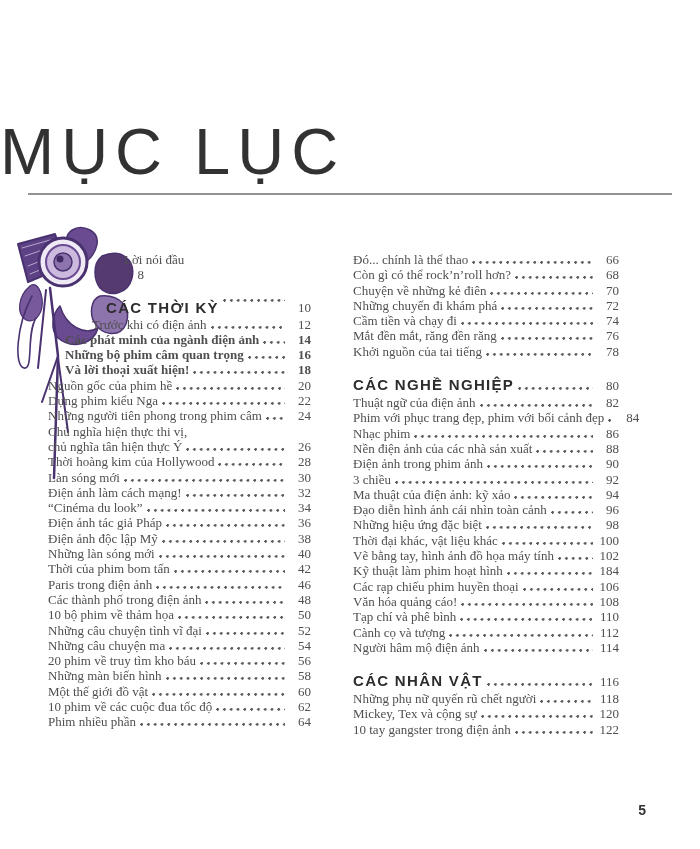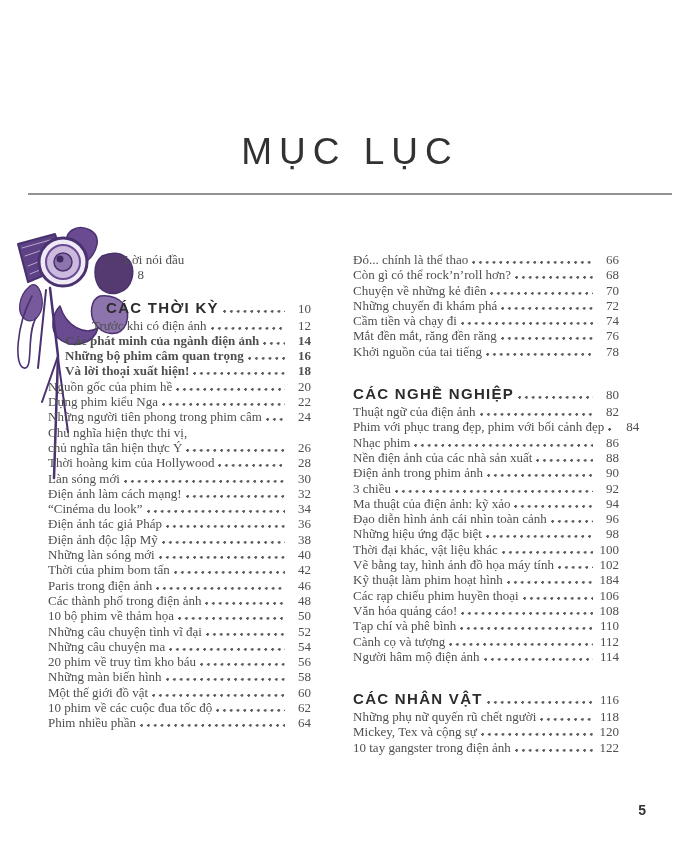--- a/index.html
+++ b/index.html
@@ -2,51 +2,51 @@
 <html><head>
 <meta charset="utf-8">
 <style>
   html,body{margin:0;padding:0;background:#ffffff;}
   .page{
     position:relative;width:700px;height:849px;background:#ffffff;overflow:hidden;
     font-family:"Liberation Serif","DejaVu Serif",serif;
   }
   
   .title{
-    position:absolute;top:124px;left:0;width:700px;text-align:center;
+    position:absolute;top:124px;left:0;width:700px;
     font-family:"Liberation Sans","DejaVu Sans",sans-serif;
-    font-size:37px;font-weight:400;letter-spacing:7px;color:#323232;
+    font-size:65px;font-weight:400;letter-spacing:7px;color:#323232;
     line-height:56px;
   }
   .rule{position:absolute;top:193px;left:28px;width:644px;height:0;border-top:2px solid #929292;}
 
   
   .illus{position:absolute;left:10px;top:226px;width:138px;height:275px;z-index:0;}
 
   
   .col{position:absolute;top:252px;z-index:1;}
   .col1{left:30px;width:281px;}
   .col2{left:353px;width:266px;}
 
   .row{display:flex;align-items:baseline;line-height:15.3px;color:#4f4f4f;}
   .col1 .row{padding-left:18px;}
   .col1 .row.ind1{padding-left:35px;font-weight:bold;}
   .col1 .row.ind2{padding-left:62px;}
-  .col1 .row.ind3{padding-left:76px;}
+  .col1 .row.ind3{padding-left:76px;align-items:flex-end;}
   .col1 .row.ind4{padding-left:90px;flex-direction:column;}
 
   .row .label{font-size:13px;white-space:nowrap;}
   .row .leader{
     flex:1;min-width:5px;height:4px;margin:0 4px;align-self:baseline;
     background-image:radial-gradient(circle at 1.6px 2.4px,#5a5a5a 1.15px,rgba(0,0,0,0) 1.5px);
     background-size:6.8px 4px;background-repeat:repeat-x;
   }
   .row .num{font-size:13px;margin-left:2px;text-align:right;min-width:20px;color:#4f4f4f;white-space:nowrap;}
 
-  .row.section{margin-top:25px;line-height:19px;}
+  .row.section{margin-top:16px;line-height:19px;}
   .row.section.sp-sm{margin-top:15px;}
   .row.section .label{
     font-family:"Liberation Sans","DejaVu Sans",sans-serif;font-weight:bold;
     font-size:15px;letter-spacing:1.3px;color:#2c2c2c;
   }
 
   
   .pageno{
     position:absolute;top:802px;left:620px;width:26px;text-align:right;
     font-family:"Liberation Sans","DejaVu Sans",sans-serif;font-weight:bold;

